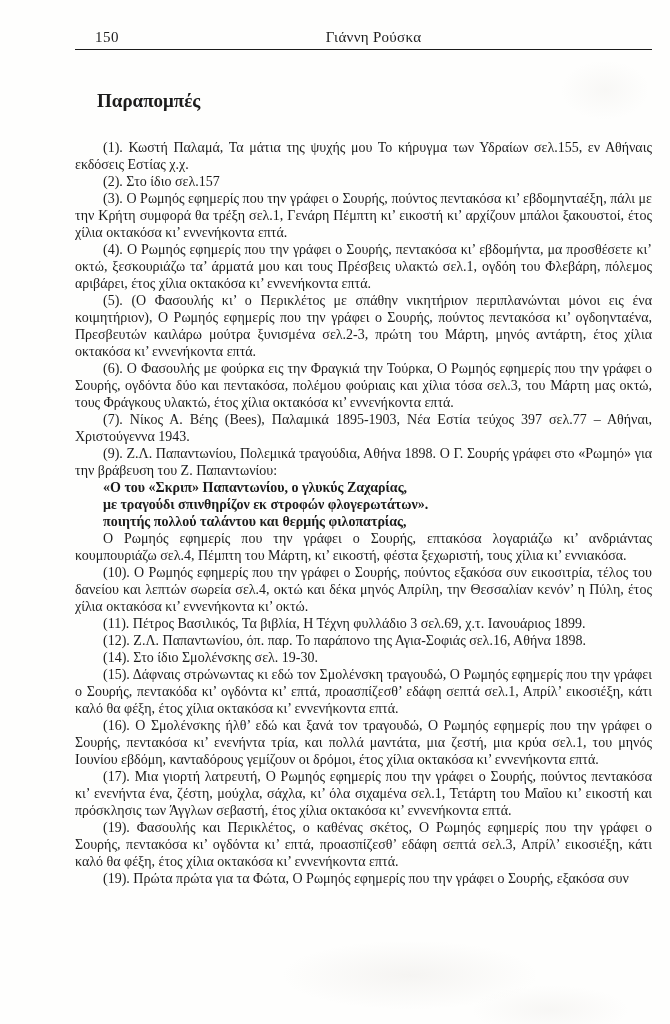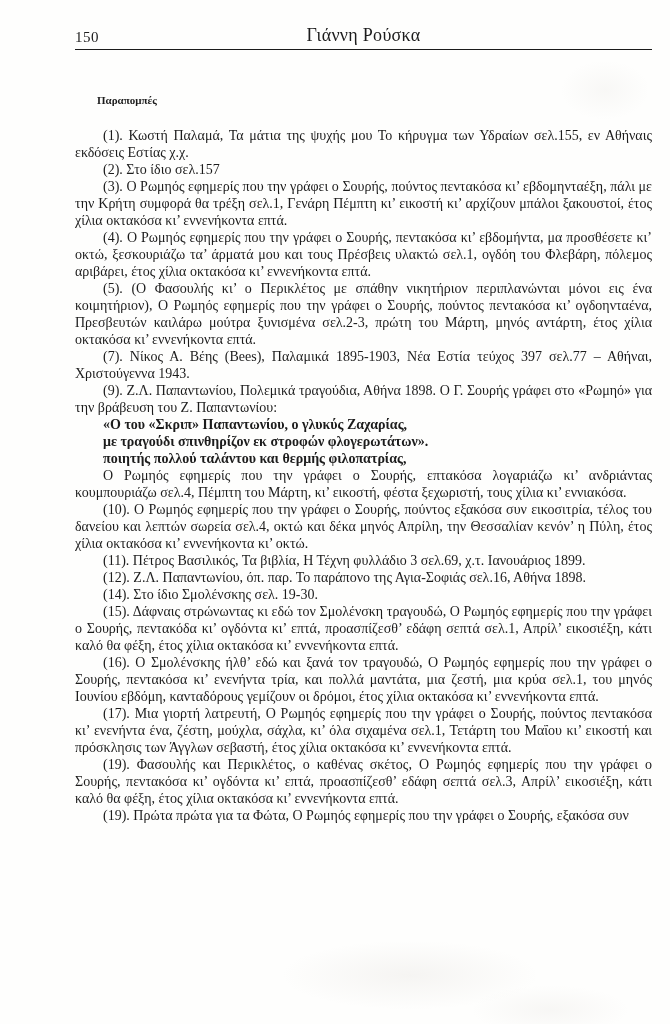--- a/index.html
+++ b/index.html
@@ -38,57 +38,58 @@
 
   .page-header {
     position: absolute;
     top: 27px;
     left: 75px;
     width: 577px;
   }
   .header-row {
     position: relative;
     height: 19px;
+    margin-left: 20px;
   }
   .page-number {
     position: absolute;
     left: 0;
     bottom: 0;
     font-size: 15px;
     letter-spacing: 0.5px;
   }
   .running-header {
     position: absolute;
     left: 0;
     right: 0;
     bottom: 0;
     text-align: center;
-    font-size: 18px;
+    font-size: 15px;
     letter-spacing: 0.3px;
   }
   .header-rule {
     margin-top: 3px;
     border: 0;
     border-top: 1.7px solid #1b1b1b;
   }
 
   .content {
     position: absolute;
     top: 92px;
     left: 75px;
     width: 577px;
   }
   .section-title {
     margin: 0 0 0 22px;
-    font-size: 11px;
+    font-size: 19px;
     font-weight: bold;
     line-height: 17px;
   }
   .references {
-    margin-top: 18px;
+    margin-top: 30px;
     font-size: 14px;
     line-height: 17px;
   }
   .ref {
     margin: 0;
     text-align: justify;
     text-indent: 28px;
   }
   .ref.verse {
     text-align: left;
@@ -112,20 +113,21 @@
   </div>
 
   <div class="content">
     <h2 class="section-title">Παραπομπές</h2>
     <div class="references">
         <p class="ref">(1). Κωστή Παλαμά, Τα μάτια της ψυχής μου Το κήρυγμα των Υδραίων σελ.155, εν Αθήναις εκδόσεις Εστίας χ.χ.</p>
         <p class="ref">(2). Στο ίδιο σελ.157</p>
         <p class="ref">(3). Ο Ρωμηός εφημερίς που την γράφει ο Σουρής, πούντος πεντακόσα κι’ εβδομηνταέξη, πάλι με την Κρήτη συμφορά θα τρέξη σελ.1, Γενάρη Πέμπτη κι’ εικοστή κι’ αρχίζουν μπάλοι ξακουστοί, έτος χίλια οκτακόσα κι’ εννενήκοντα επτά.</p>
         <p class="ref">(4). Ο Ρωμηός εφημερίς που την γράφει ο Σουρής, πεντακόσα κι’ εβδομήντα, μα προσθέσετε κι’ οκτώ, ξεσκουριάζω τα’ άρματά μου και τους Πρέσβεις υλακτώ σελ.1, ογδόη του Φλεβάρη, πόλεμος αριβάρει, έτος χίλια οκτακόσα κι’ εννενήκοντα επτά.</p>
         <p class="ref">(5). (Ο Φασουλής κι’ ο Περικλέτος με σπάθην νικητήριον περιπλανώνται μόνοι εις ένα κοιμητήριον), Ο Ρωμηός εφημερίς που την γράφει ο Σουρής, πούντος πεντακόσα κι’ ογδοηνταένα, Πρεσβευτών καιλάρω μούτρα ξυνισμένα σελ.2-3, πρώτη του Μάρτη, μηνός αντάρτη, έτος χίλια οκτακόσα κι’ εννενήκοντα επτά.</p>
+        <p class="ref">(6). Ο Φασουλής με φούρκα εις την Φραγκιά την Τούρκα, Ο Ρωμηός εφημερίς που την γράφει ο Σουρής, ογδόντα δύο και πεντακόσα, πολέμου φούριαις και χίλια τόσα σελ.3, του Μάρτη μας οκτώ, τους Φράγκους υλακτώ, έτος χίλια οκτακόσα κι’ εννενήκοντα επτά.</p>
         <p class="ref">(7). Νίκος Α. Βέης (Bees), Παλαμικά 1895-1903, Νέα Εστία τεύχος 397 σελ.77 – Αθήναι, Χριστούγεννα 1943.</p>
         <p class="ref">(9). Ζ.Λ. Παπαντωνίου, Πολεμικά τραγούδια, Αθήνα 1898. Ο Γ. Σουρής γράφει στο «Ρωμηό» για την βράβευση του Ζ. Παπαντωνίου:</p>
         <p class="ref verse">«Ο του «Σκριπ» Παπαντωνίου, ο γλυκύς Ζαχαρίας,</p>
         <p class="ref verse">με τραγούδι σπινθηρίζον εκ στροφών φλογερωτάτων».</p>
         <p class="ref verse">ποιητής πολλού ταλάντου και θερμής φιλοπατρίας,</p>
         <p class="ref">Ο Ρωμηός εφημερίς που την γράφει ο Σουρής, επτακόσα λογαριάζω κι’ ανδριάντας κουμπουριάζω σελ.4, Πέμπτη του Μάρτη, κι’ εικοστή, φέστα ξεχωριστή, τους χίλια κι’ εννιακόσα.</p>
         <p class="ref">(10). Ο Ρωμηός εφημερίς που την γράφει ο Σουρής, πούντος εξακόσα συν εικοσιτρία, τέλος του δανείου και λεπτών σωρεία σελ.4, οκτώ και δέκα μηνός Απρίλη, την Θεσσαλίαν κενόν’ η Πύλη, έτος χίλια οκτακόσα κι’ εννενήκοντα κι’ οκτώ.</p>
         <p class="ref">(11). Πέτρος Βασιλικός, Τα βιβλία, Η Τέχνη φυλλάδιο 3 σελ.69, χ.τ. Ιανουάριος 1899.</p>
         <p class="ref">(12). Ζ.Λ. Παπαντωνίου, όπ. παρ. Το παράπονο της Αγια-Σοφιάς σελ.16, Αθήνα 1898.</p>
         <p class="ref">(14). Στο ίδιο Σμολένσκης σελ. 19-30.</p>

